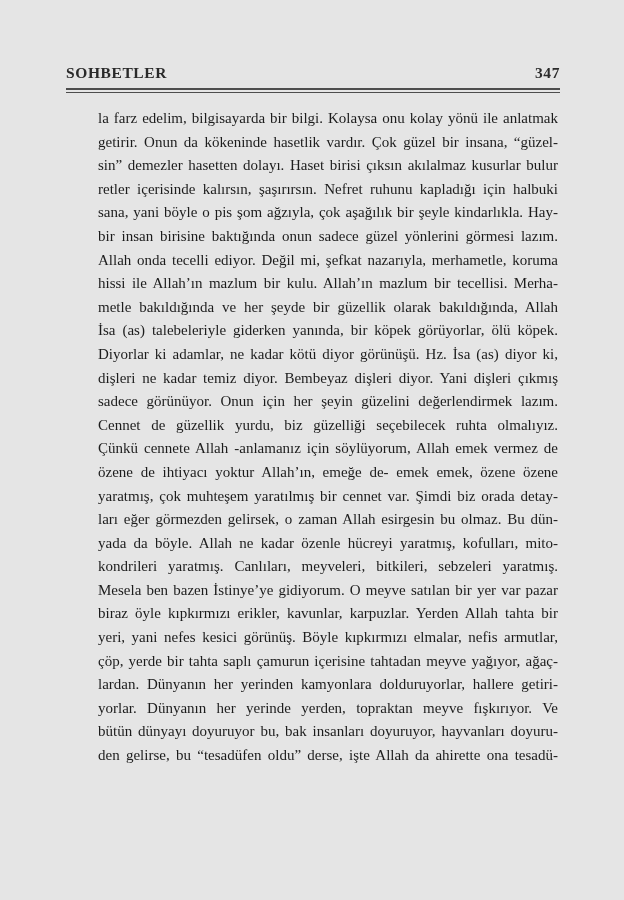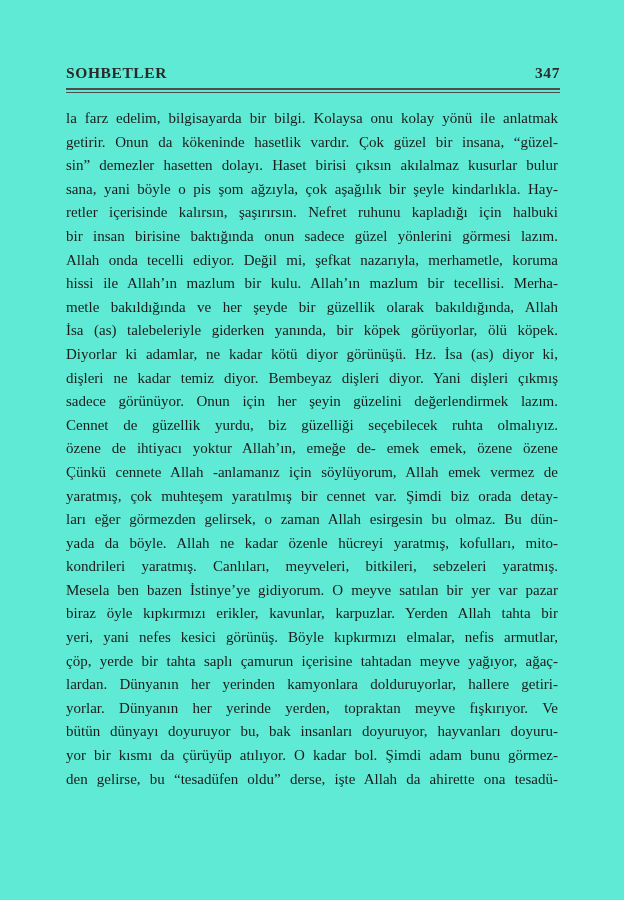--- a/index.html
+++ b/index.html
@@ -4,21 +4,21 @@
 <style>
   html, body {
     margin: 0;
     padding: 0;
     background: #ffffff;
   }
   .page {
     position: relative;
     width: 624px;
     height: 900px;
-    background: #5eead4;
+    background: #e5e5e5;
     font-family: "Liberation Serif", "DejaVu Serif", serif;
     color: #1f1f1f;
     overflow: hidden;
   }
   .running-head {
     position: absolute;
     left: 66px;
     right: 64px;
     top: 64px;
     height: 20px;
@@ -47,55 +47,55 @@
     font-size: 15px;
     color: #1c1c1c;
   }
   .body-text .line {
     height: 23.6px;
     line-height: 23.6px;
     text-align: justify;
     text-align-last: justify;
     white-space: nowrap;
     overflow: visible;
+    margin-left: 32px;
   }
 </style>
 </head>
 <body>
 
 <div class="page">
   <div class="running-head">
     <span>SOHBETLER</span>
     <span>347</span>
   </div>
   <div class="head-rule"></div>
   <div class="body-text">
       <div class="line">la farz edelim, bilgisayarda bir bilgi. Kolaysa onu kolay yönü ile anlatmak</div>
       <div class="line">getirir. Onun da kökeninde hasetlik vardır. Çok güzel bir insana, “güzel-</div>
       <div class="line">sin” demezler hasetten dolayı. Haset birisi çıksın akılalmaz kusurlar bulur</div>
+      <div class="line">retler içerisinde kalırsın, şaşırırsın. Nefret ruhunu kapladığı için halbuki</div>
       <div class="line">sana, yani böyle o pis şom ağzıyla, çok aşağılık bir şeyle kindarlıkla. Hay-</div>
-      <div class="line">retler içerisinde kalırsın, şaşırırsın. Nefret ruhunu kapladığı için halbuki</div>
       <div class="line">bir insan birisine baktığında onun sadece güzel yönlerini görmesi lazım.</div>
       <div class="line">Allah onda tecelli ediyor. Değil mi, şefkat nazarıyla, merhametle, koruma</div>
       <div class="line">hissi ile Allah’ın mazlum bir kulu. Allah’ın mazlum bir tecellisi. Merha-</div>
       <div class="line">metle bakıldığında ve her şeyde bir güzellik olarak bakıldığında, Allah</div>
       <div class="line">İsa (as) talebeleriyle giderken yanında, bir köpek görüyorlar, ölü köpek.</div>
       <div class="line">Diyorlar ki adamlar, ne kadar kötü diyor görünüşü. Hz. İsa (as) diyor ki,</div>
       <div class="line">dişleri ne kadar temiz diyor. Bembeyaz dişleri diyor. Yani dişleri çıkmış</div>
       <div class="line">sadece görünüyor. Onun için her şeyin güzelini değerlendirmek lazım.</div>
       <div class="line">Cennet de güzellik yurdu, biz güzelliği seçebilecek ruhta olmalıyız.</div>
+      <div class="line">Çünkü cennete Allah -anlamanız için söylüyorum, Allah emek vermez de</div>
       <div class="line">özene de ihtiyacı yoktur Allah’ın, emeğe de- emek emek, özene özene</div>
-      <div class="line">Çünkü cennete Allah -anlamanız için söylüyorum, Allah emek vermez de</div>
       <div class="line">yaratmış, çok muhteşem yaratılmış bir cennet var. Şimdi biz orada detay-</div>
       <div class="line">ları eğer görmezden gelirsek, o zaman Allah esirgesin bu olmaz. Bu dün-</div>
       <div class="line">yada da böyle. Allah ne kadar özenle hücreyi yaratmış, kofulları, mito-</div>
       <div class="line">kondrileri yaratmış. Canlıları, meyveleri, bitkileri, sebzeleri yaratmış.</div>
       <div class="line">Mesela ben bazen İstinye’ye gidiyorum. O meyve satılan bir yer var pazar</div>
       <div class="line">biraz öyle kıpkırmızı erikler, kavunlar, karpuzlar. Yerden Allah tahta bir</div>
       <div class="line">yeri, yani nefes kesici görünüş. Böyle kıpkırmızı elmalar, nefis armutlar,</div>
       <div class="line">çöp, yerde bir tahta saplı çamurun içerisine tahtadan meyve yağıyor, ağaç-</div>
       <div class="line">lardan. Dünyanın her yerinden kamyonlara dolduruyorlar, hallere getiri-</div>
       <div class="line">yorlar. Dünyanın her yerinde yerden, topraktan meyve fışkırıyor. Ve</div>
       <div class="line">bütün dünyayı doyuruyor bu, bak insanları doyuruyor, hayvanları doyuru-</div>
-      <div class="line">yor bir kısmı da çürüyüp atılıyor. O kadar bol. Şimdi adam bunu görmez-</div>
       <div class="line">den gelirse, bu “tesadüfen oldu” derse, işte Allah da ahirette ona tesadü-</div>
     </div>
 </div>
 
 </body></html>

